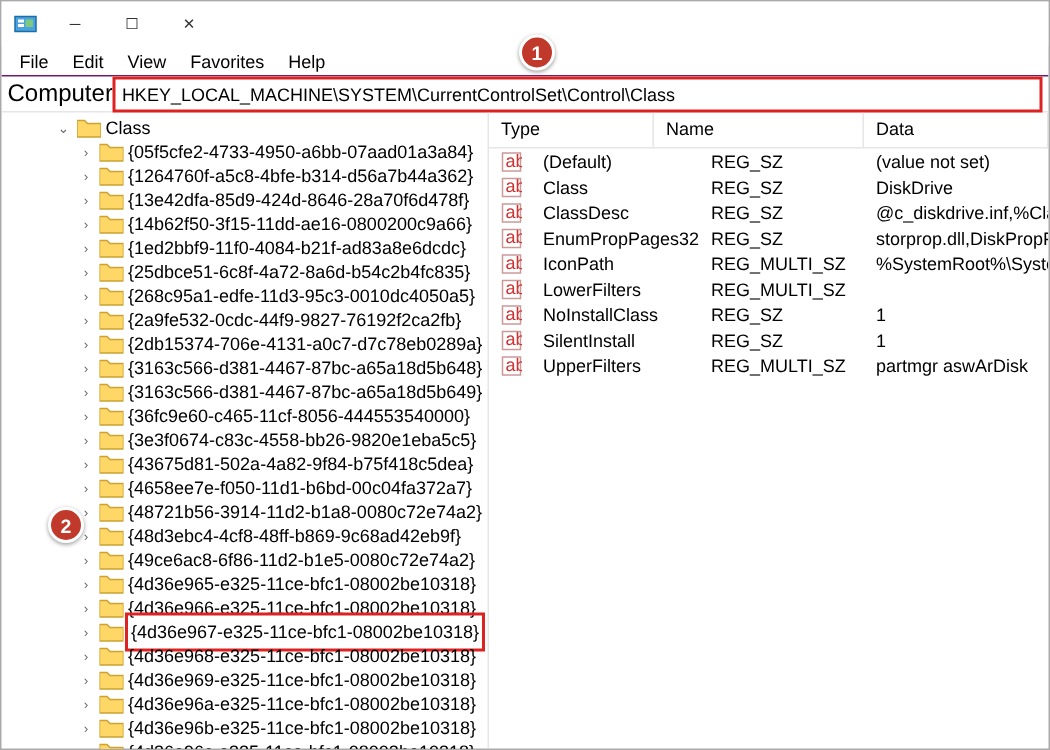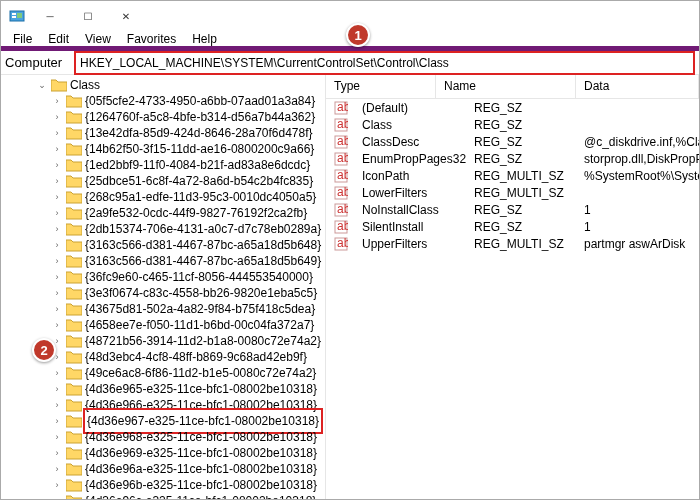--- a/index.html
+++ b/index.html
@@ -2,24 +2,24 @@
 <html><head>
 <meta charset="utf-8">
 <style>
 * { box-sizing: border-box; margin: 0; padding: 0; font-family: "Segoe UI", Tahoma, sans-serif; font-size: 12px; }
 body { background: #fff; width: 700px; height: 500px; overflow: hidden; display: flex; flex-direction: column; border: 1px solid #aaa; position: relative; }
 .titlebar { height: 30px; display: flex; align-items: center; padding: 0 8px; background: #fff; }
 .titlebar .icon { width: 16px; height: 16px; margin-right: 6px; }
 .title-text { flex: 1; font-size: 12px; }
 .win-btns { display: flex; }
 .win-btn { width: 38px; height: 28px; display: flex; align-items: center; justify-content: center; font-family: sans-serif; font-size: 10px; color: #333; }
-.menubar { height: 20px; display: flex; align-items: center; padding: 0 4px; border-bottom: 5px solid #701a75; }
+.menubar { height: 20px; display: flex; align-items: center; padding: 0 4px; border-bottom: 1px solid #701a75; }
 .menuitem { padding: 2px 8px; font-size: 12px; }
 .addressbar { height: 24px; display: flex; align-items: center; padding: 2px 4px; border-bottom: 1px solid #e6e6e6; }
-.addr-label { font-size: 13px; margin-right: 12px; }
+.addr-label { font-size: 16px; margin-right: 0; }
 .addr-box { flex: 1; height: 18px; border: 2px solid #d22; display: flex; align-items: center; padding: 10px 4px; font-size: 12px; background: #fff; }
 .content { flex: 1; display: flex; overflow: hidden; }
 .tree-pane { width: 325px; border-right: 1px solid #e6e6e6; overflow-y: auto; overflow-x: hidden; padding: 2px 0 2px 0; }
 .list-pane { flex: 1; overflow: auto; }
 .tree-row { height: 16px; display: flex; align-items: center; padding-left: 50px; white-space: nowrap; font-size: 12px; cursor: default; }
 .tree-row.parent { padding-left: 35px; }
 .tree-row .chev { width: 12px; color: #666; font-size: 9px; display: inline-block; text-align: center; }
 .tree-row .folder { width: 16px; height: 14px; margin: 0 3px; }
 .tree-row .label { font-size: 12px; }
 .tree-row.hl .label { outline: 2px solid #d22; outline-offset: 0px; padding: 4px 2px; }
@@ -274,30 +274,32 @@
     <div class="list-body" id="list-body">
         <div class="list-row">
           <div class="cell col-name-cell">
             <span class="val-icon"><svg viewBox="0 0 14 14">
                 <rect x="1" y="1" width="12" height="12" fill="#fff" stroke="#c99"></rect>
                 <text x="3" y="10" font-size="7" fill="#c33">ab</text>
               </svg></span>
             <span>(Default)</span>
           </div>
           <div class="cell col-type">REG_SZ</div>
+          <div class="cell col-data">(value not set)</div>
         </div>
         <div class="list-row">
           <div class="cell col-name-cell">
             <span class="val-icon"><svg viewBox="0 0 14 14">
                 <rect x="1" y="1" width="12" height="12" fill="#fff" stroke="#c99"></rect>
                 <text x="3" y="10" font-size="7" fill="#c33">ab</text>
               </svg></span>
             <span>Class</span>
           </div>
           <div class="cell col-type">REG_SZ</div>
+          <div class="cell col-data">DiskDrive</div>
         </div>
         <div class="list-row">
           <div class="cell col-name-cell">
             <span class="val-icon"><svg viewBox="0 0 14 14">
                 <rect x="1" y="1" width="12" height="12" fill="#fff" stroke="#c99"></rect>
                 <text x="3" y="10" font-size="7" fill="#c33">ab</text>
               </svg></span>
             <span>ClassDesc</span>
           </div>
           <div class="cell col-type">REG_SZ</div>

